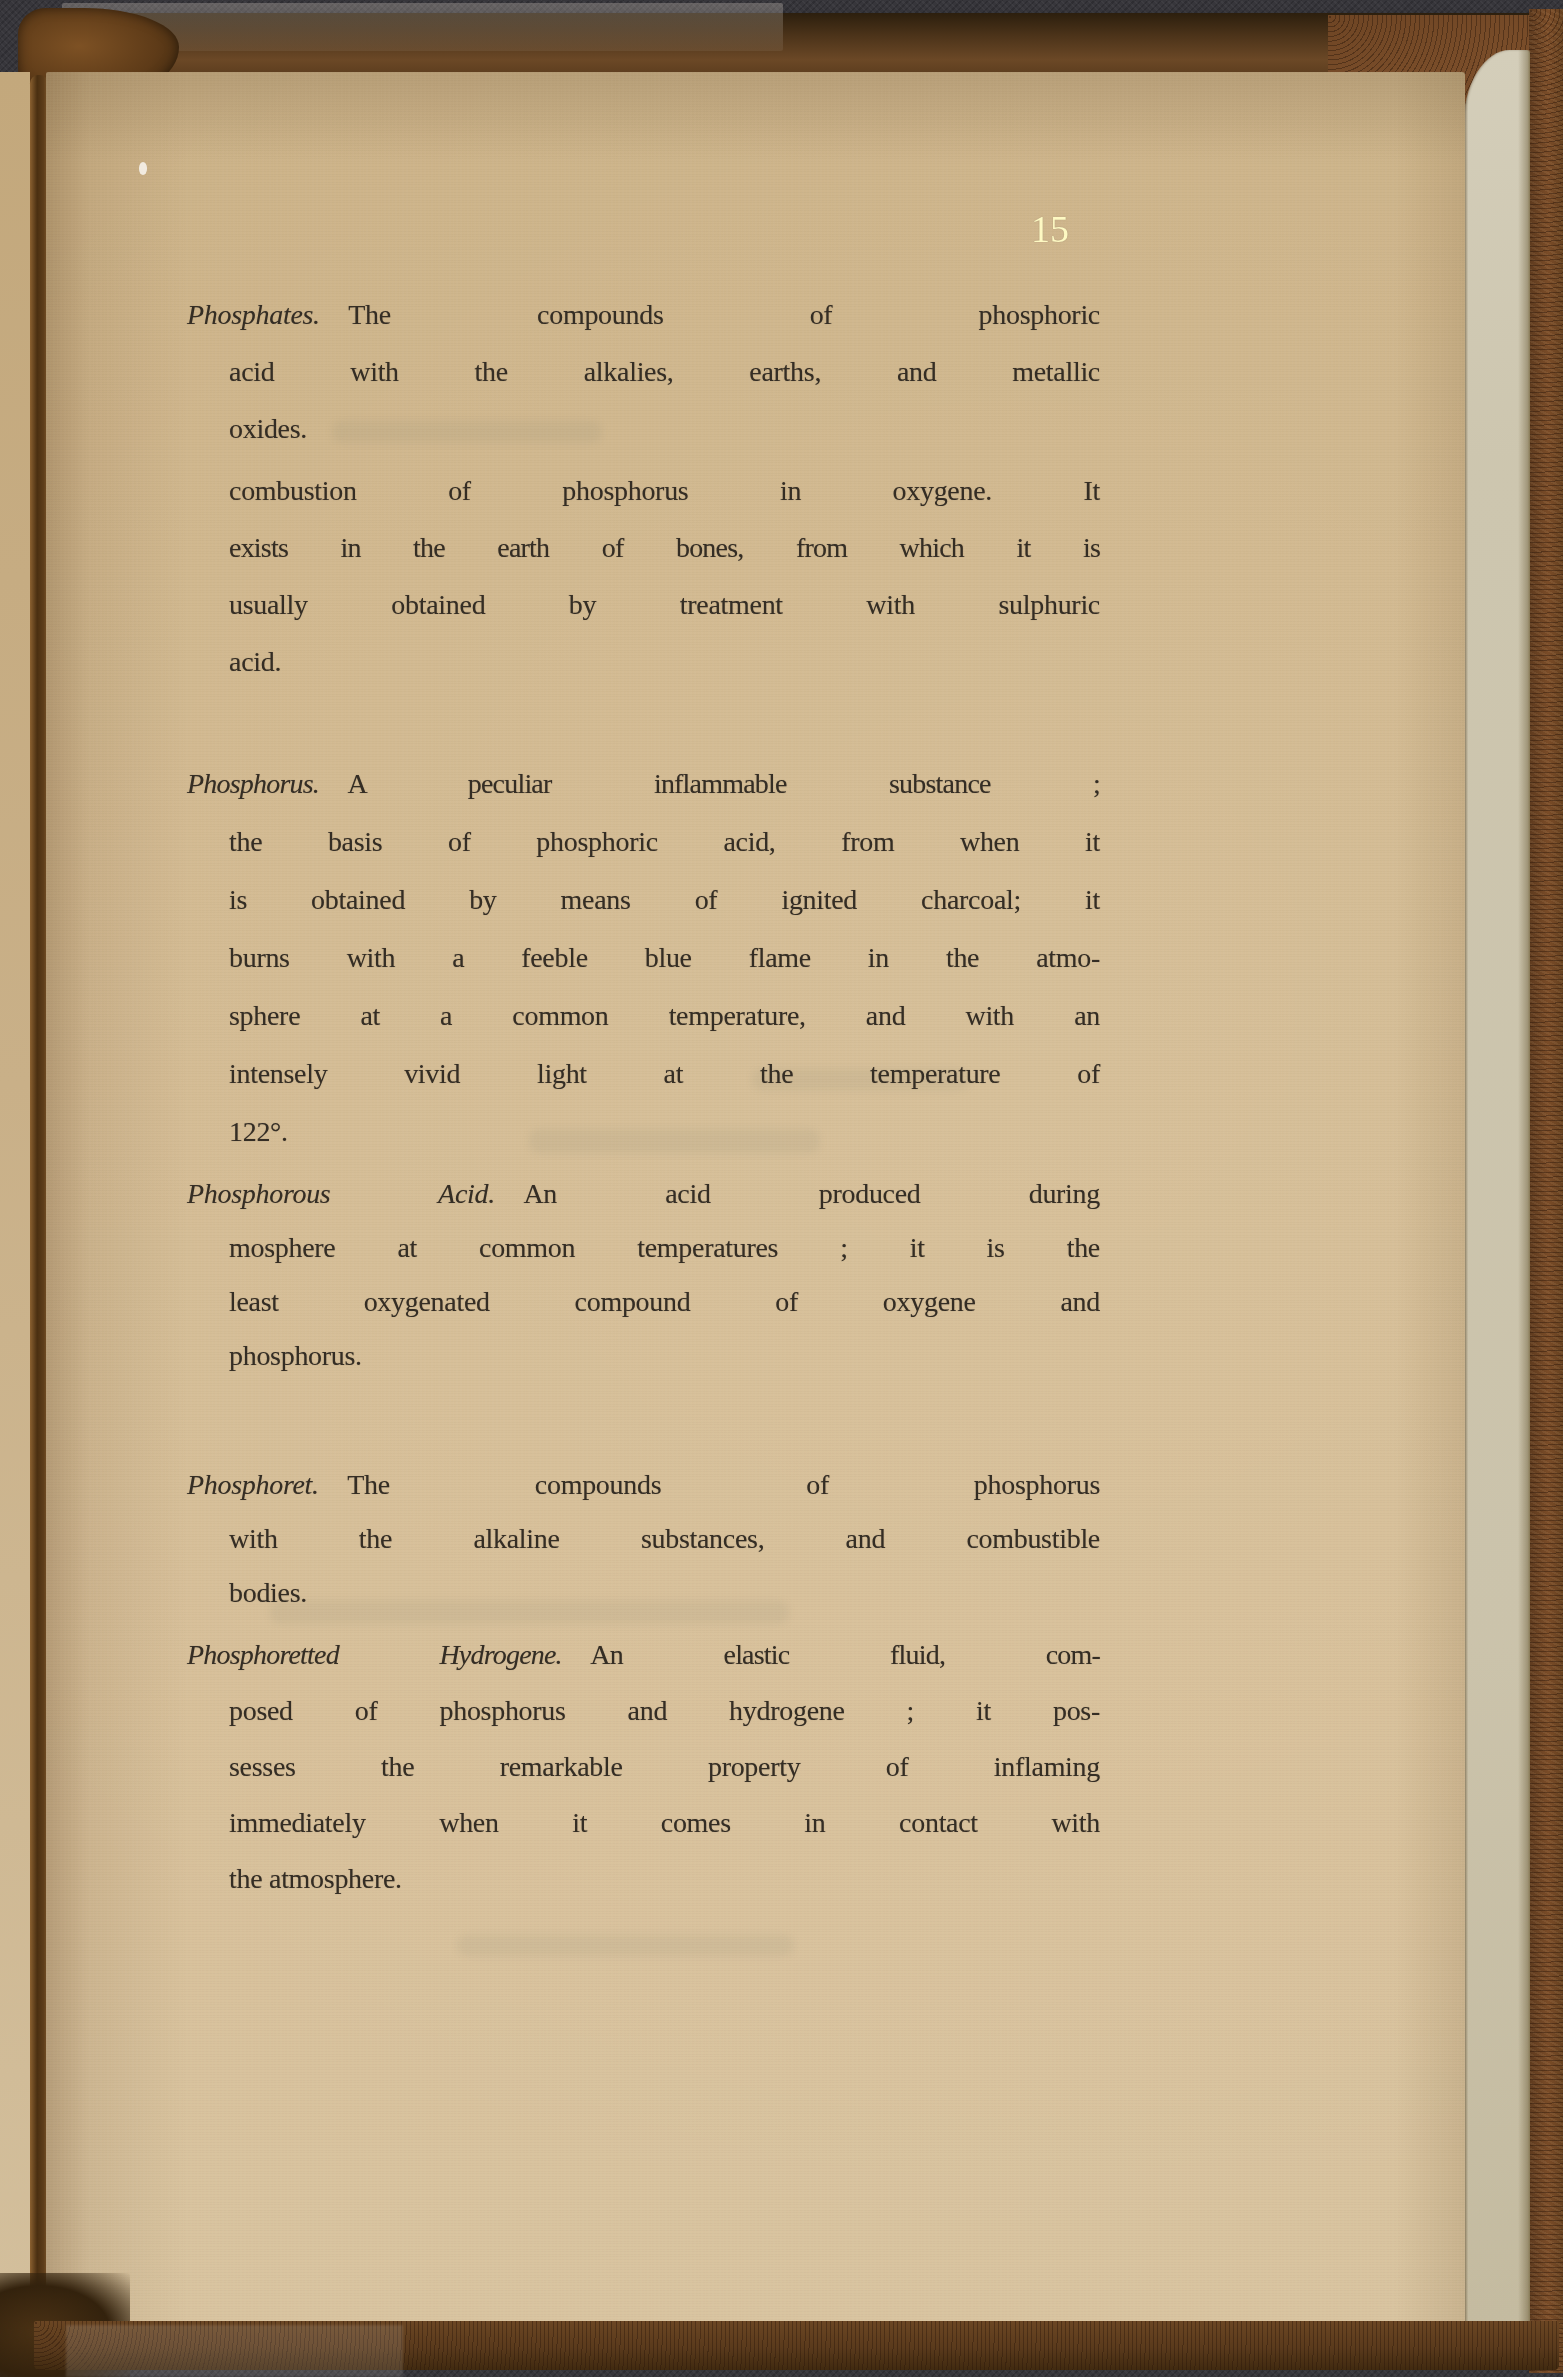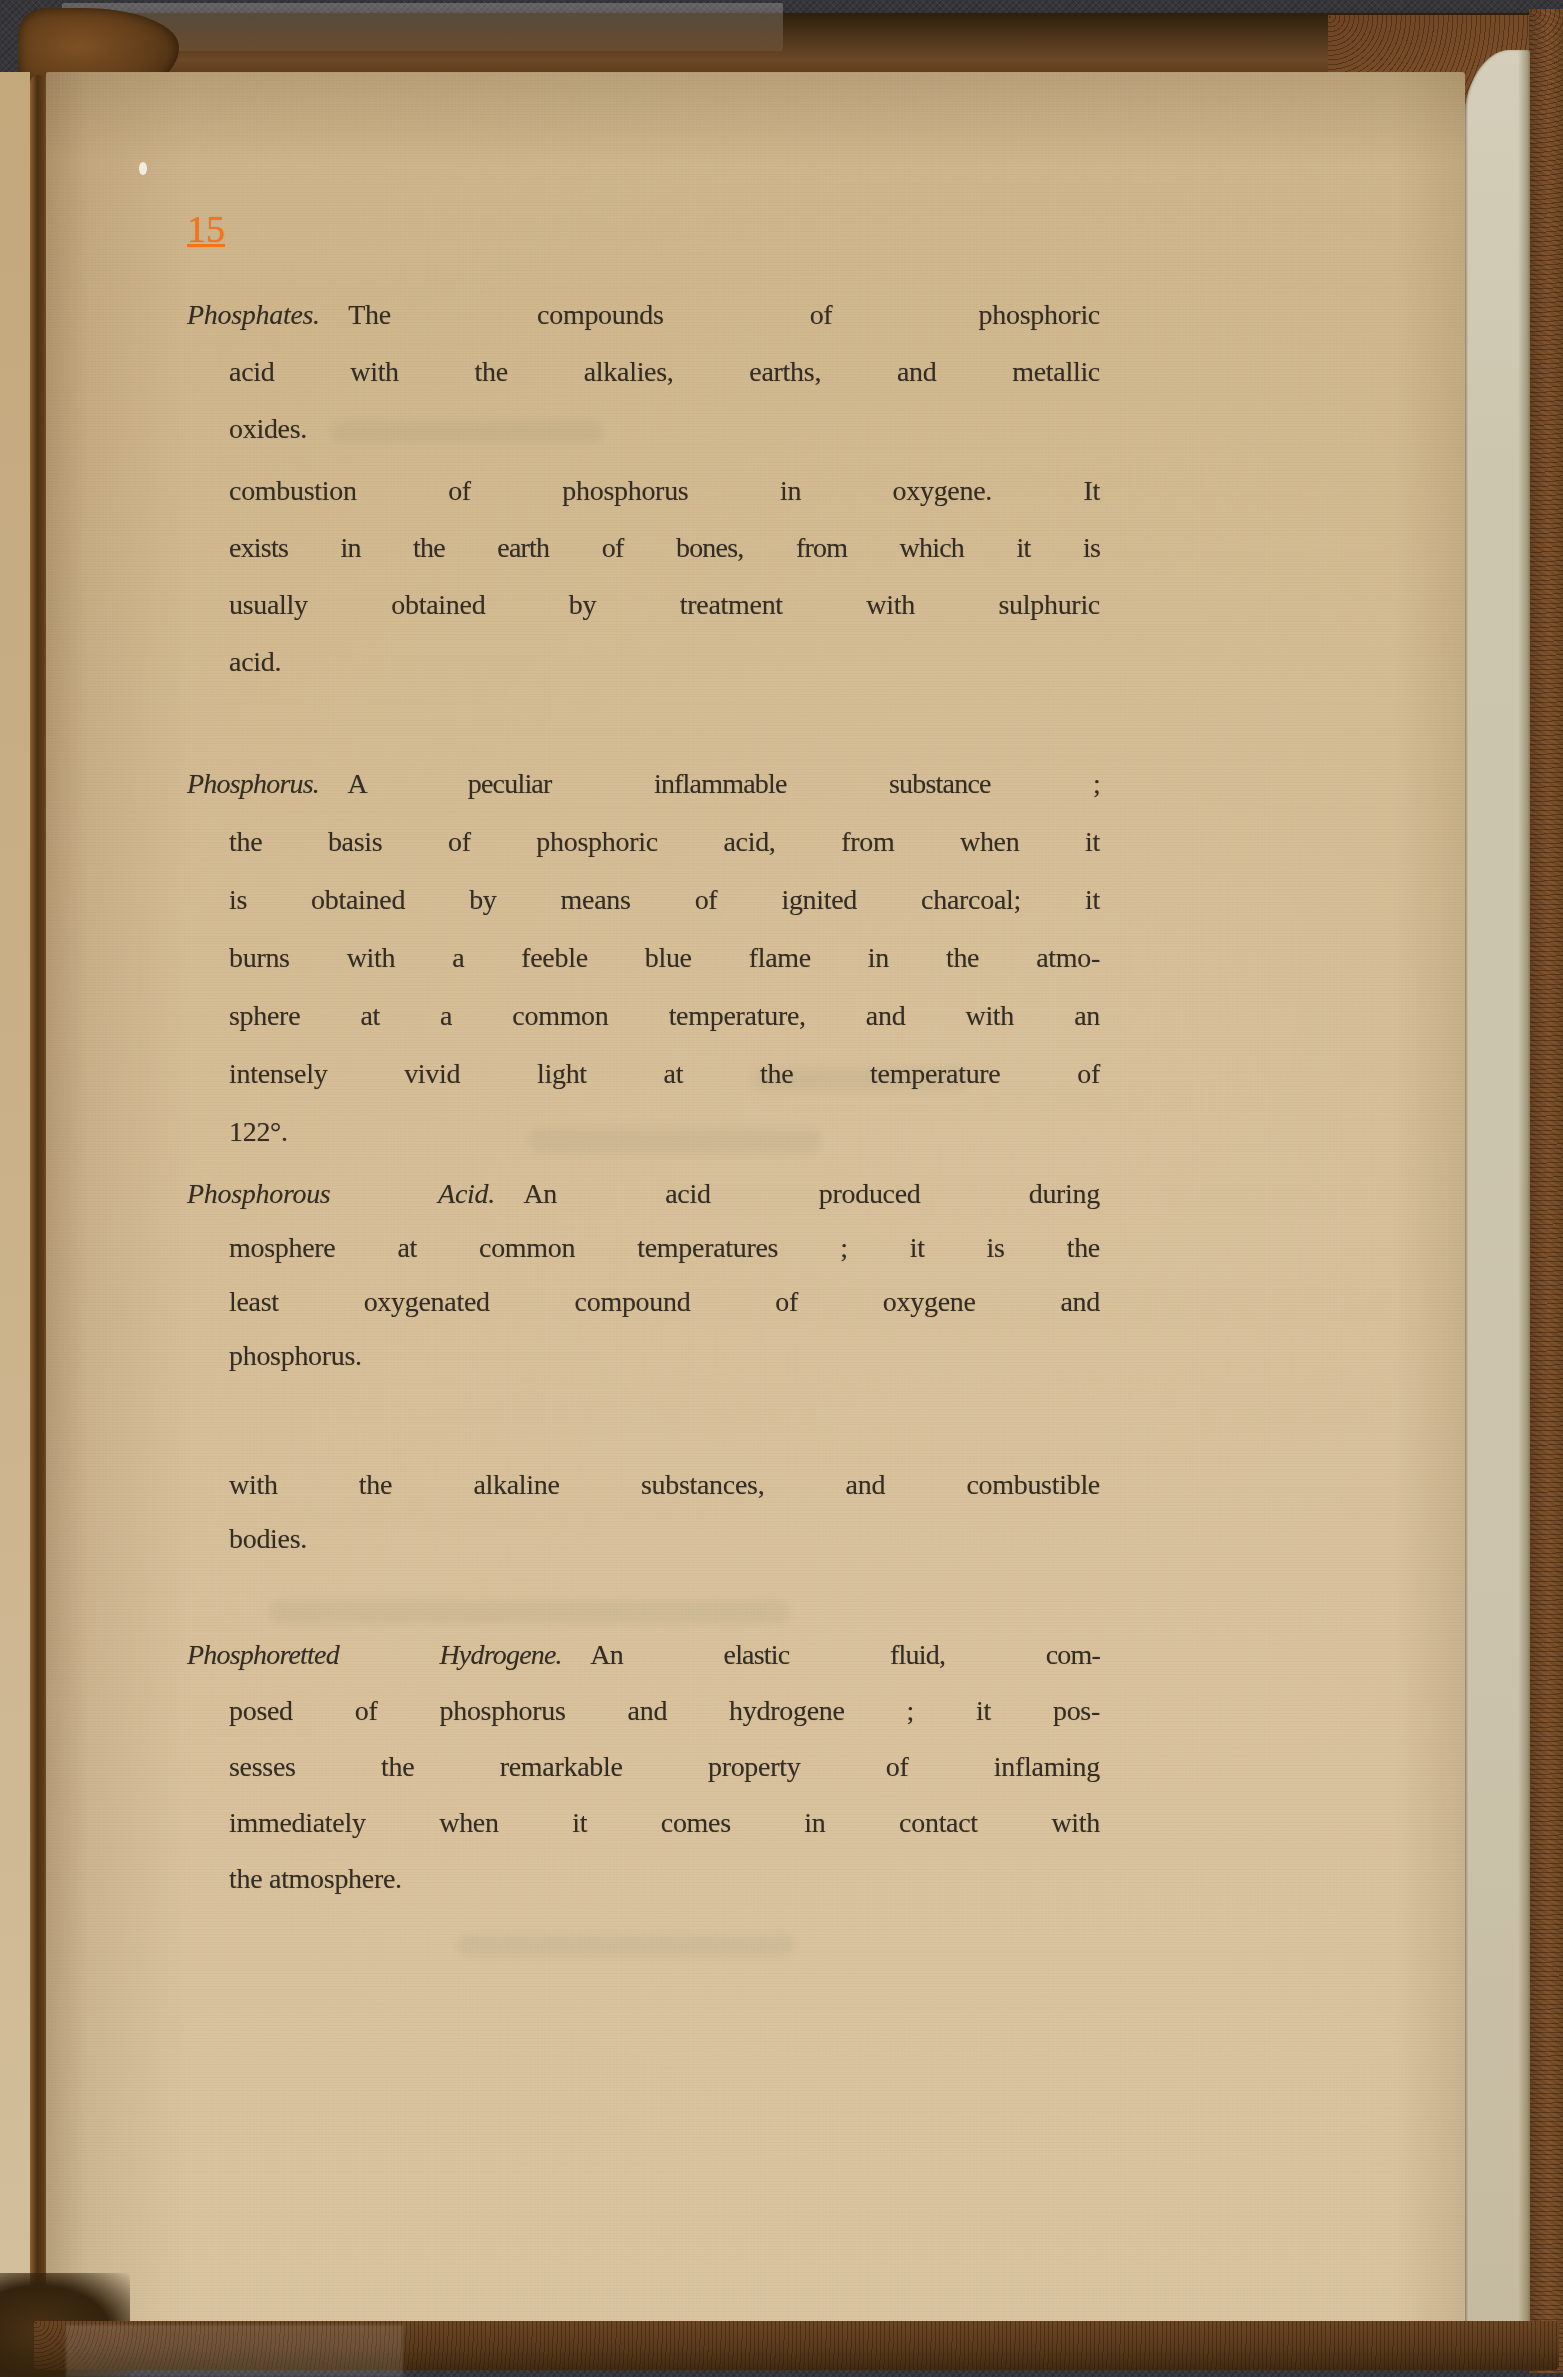--- a/index.html
+++ b/index.html
@@ -116,24 +116,23 @@
     background: rgba(255,255,255,0.75);
     border-radius: 50%;
     filter: blur(0.5px);
   }
 
   
   .text-layer { left: 0; top: 0; width: 1564px; height: 2377px; color: #342d24; }
   .page-number {
     left: 187px; top: 201px; width: 882px;
     font-size: 38px; line-height: 57px;
-    text-align: left;
-    color: #f97316;
+    text-align: right;
+    color: #fef9c3;
     text-shadow: 0 0 1px rgba(58,51,42,0.35);
-    text-decoration: underline;
   }
   .entry {
     position: absolute;
     left: 187px; width: 913px;
     font-size: 28px;
     letter-spacing: -0.3px;
     text-shadow: 0 0 1px rgba(52,45,36,0.32);
   }
   .line { white-space: normal; }
   .line.cont { padding-left: 42px; }
@@ -190,20 +189,21 @@
         <div class="line cont just">intensely vivid light at the temperature of</div>
         <div class="line cont last">122°.</div>
       </div>
       <div class="entry" style="top: 1167px; line-height: 54px;">
         <div class="line head just"><span class="term">Phosphorous Acid.</span><span class="gap"></span><span>An acid produced during</span></div>
         <div class="line cont just">mosphere at common temperatures ; it is the</div>
         <div class="line cont just">least oxygenated compound of oxygene and</div>
         <div class="line cont last">phosphorus.</div>
       </div>
       <div class="entry" style="top: 1458px; line-height: 54px;">
+        <div class="line head just"><span class="term">Phosphoret.</span><span class="gap"></span><span>The compounds of phosphorus</span></div>
         <div class="line cont just">with the alkaline substances, and combustible</div>
         <div class="line cont last">bodies.</div>
       </div>
       <div class="entry" style="top: 1627px; line-height: 56px;">
         <div class="line head just tight"><span class="term">Phosphoretted Hydrogene.</span><span class="gap"></span><span>An elastic fluid, com-</span></div>
         <div class="line cont just">posed of phosphorus and hydrogene ; it pos-</div>
         <div class="line cont just">sesses the remarkable property of inflaming</div>
         <div class="line cont just">immediately when it comes in contact with</div>
         <div class="line cont last">the atmosphere.</div>
       </div>

